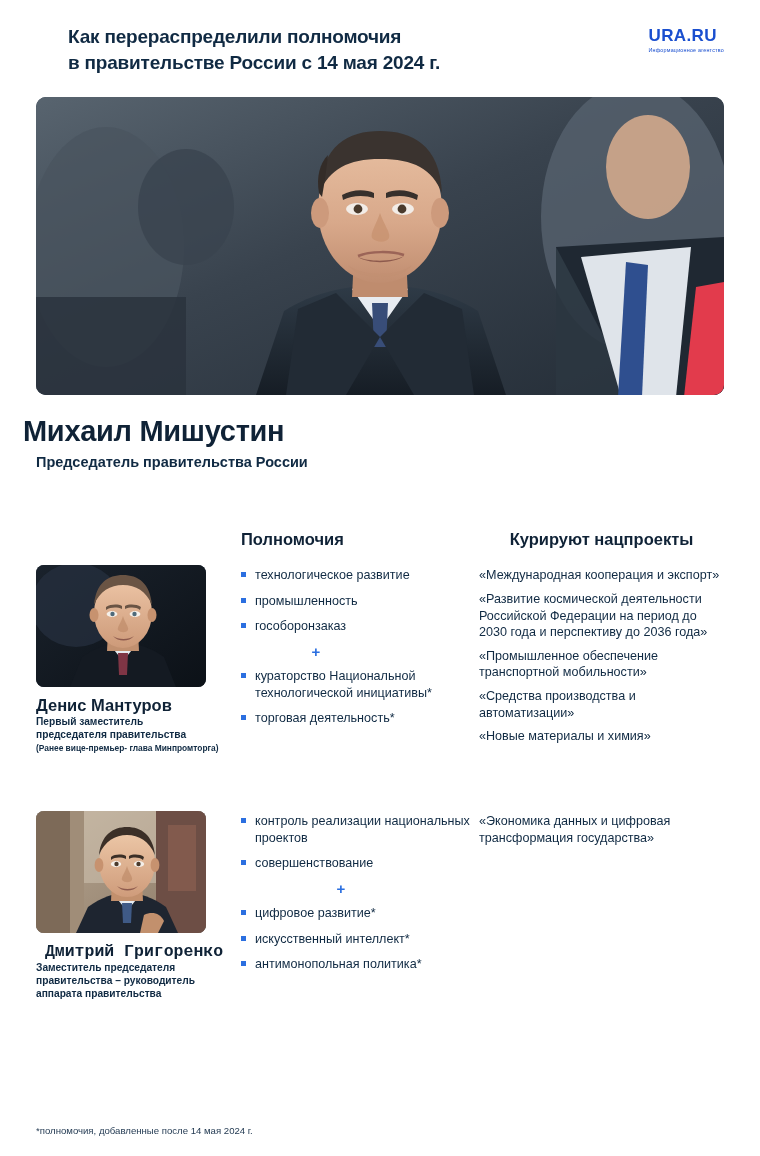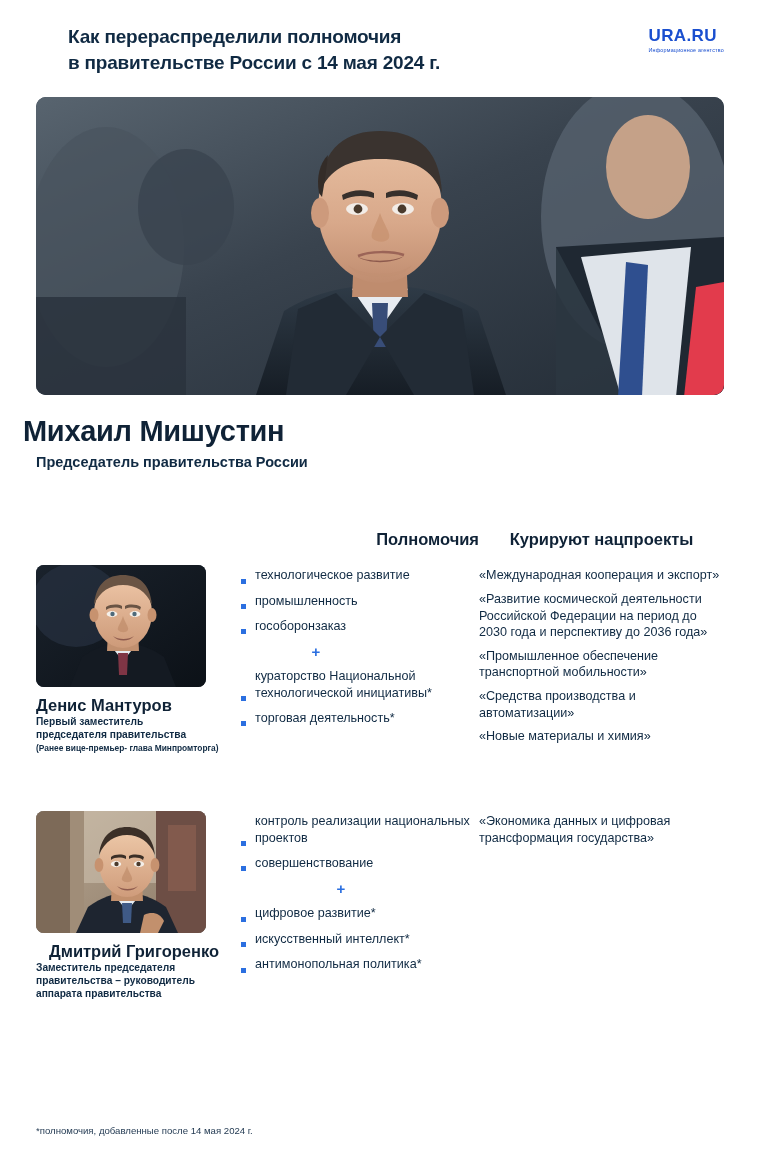--- a/index.html
+++ b/index.html
@@ -76,21 +76,21 @@
   
   .col-heads {
     margin-top: 60px;
     display: flex;
     padding: 0 36px;
   }
   .col-heads .spacer { width: 205px; flex: none; }
   .col-heads .h-powers {
     width: 238px;
     flex: none;
-    text-align: right;
+    text-align: left;
     font-size: 16.5px;
     font-weight: bold;
     color: #0f2236;
   }
   .col-heads .h-projects {
     flex: 1;
     text-align: center;
     font-size: 16.5px;
     font-weight: bold;
     color: #0f2236;
@@ -114,41 +114,41 @@
     background: #1c2733;
   }
   .person-photo svg { display: block; }
   .person-name {
     margin-top: 9px;
     font-size: 16.5px;
     font-weight: bold;
     color: #0f2236;
     width: 196px;
   }
-  .person-name.center { text-align: center; }
+  .person-name.center { text-align: center; font-family: Liberation Mono, monospace; }
   .person-title {
     margin-top: 0;
     font-size: 10.2px;
     font-weight: bold;
     line-height: 1.28;
     color: #102a43;
     width: 180px;
   }
   .person-note {
     margin-top: 2px;
     font-size: 8.4px;
     font-weight: bold;
     color: #102a43;
     width: 190px;
   }
 
   .powers { width: 238px; flex: none; padding-top: 2px; }
   .power-item {
     display: flex;
-    align-items: flex-end;
+    align-items: flex-start;
     margin-bottom: 9px;
     font-size: 12.6px;
     line-height: 1.3;
     color: #102a43;
   }
   .bullet {
     width: 5px;
     height: 5px;
     background: #2b6fe0;
     flex: none;

